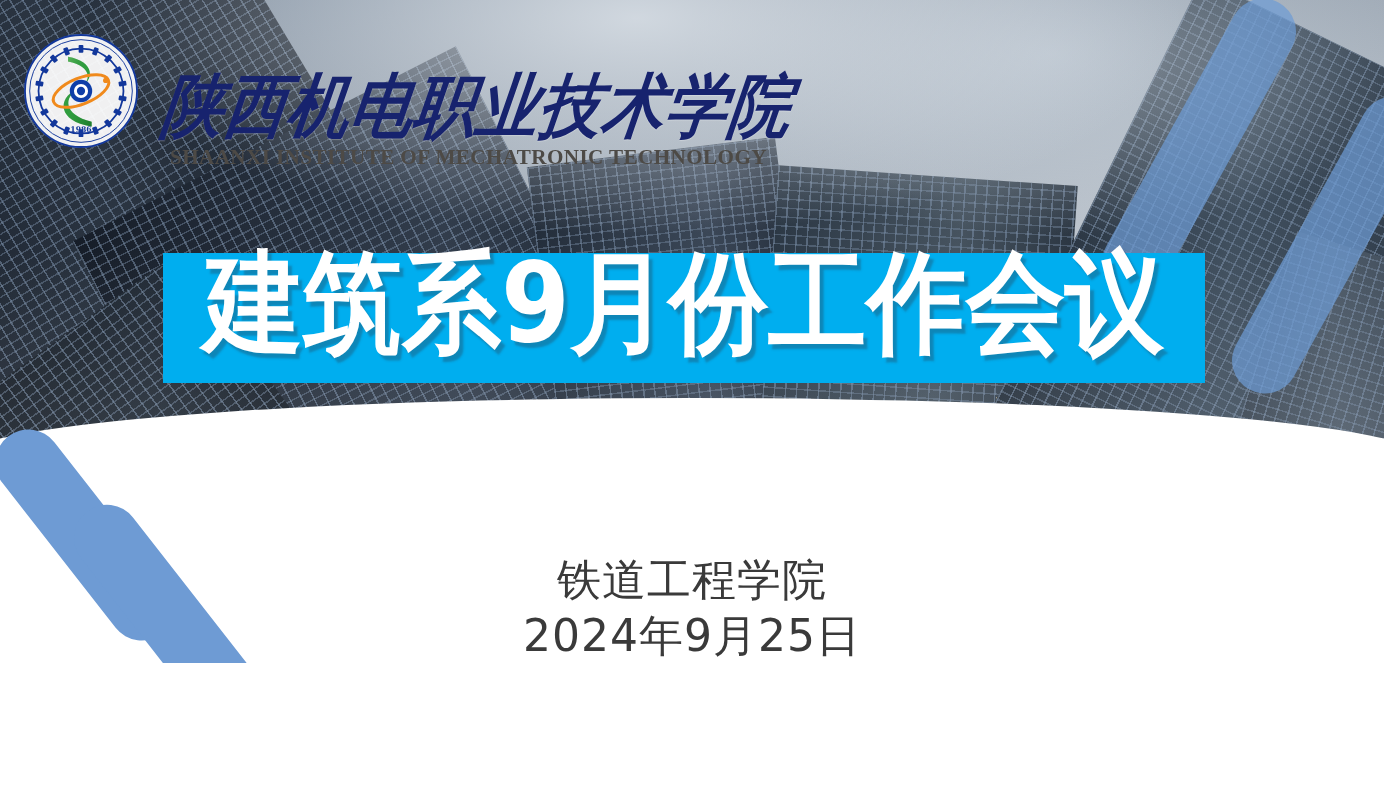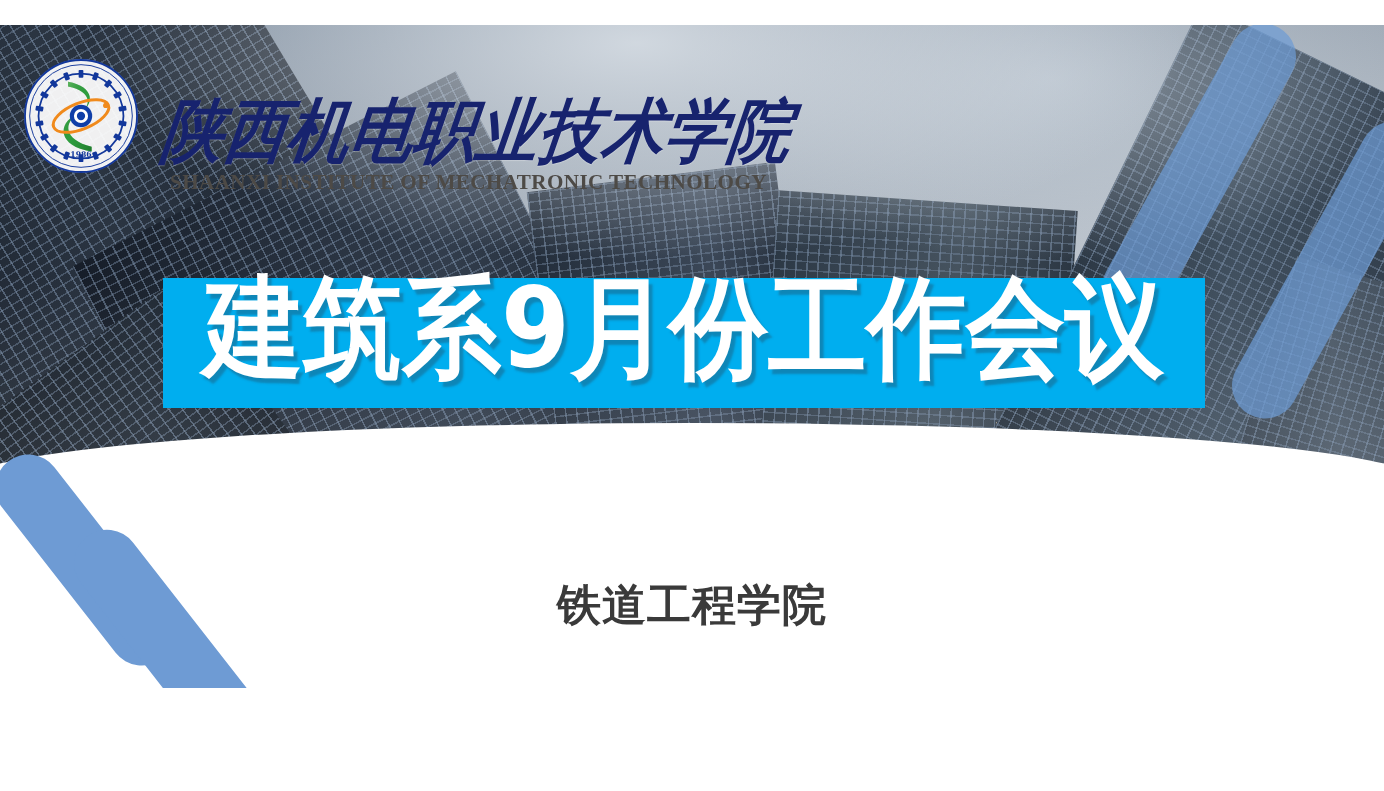--- a/index.html
+++ b/index.html
@@ -9,21 +9,20 @@
     -webkit-font-smoothing:antialiased;
   }
 
   
   #slide{
     position:relative;
     width:1384px;
     height:663px;
     overflow:hidden;
     background:#fca5a5;
-    margin-top:25px;
   }
 
   
   .hero{
     position:absolute;
     left:0; top:0;
     width:1384px;
     height:452px;
     overflow:hidden;
   }
@@ -169,21 +168,21 @@
     position:absolute;
     left:0; top:552px;
     width:1384px;
     text-align:center;
     color:#3a3a3a;
     font-family:"DejaVu Sans","Liberation Sans",sans-serif;
   }
   .subtitle-line{
     font-size:44px;
     line-height:1.28;
-    font-weight:700;
+    font-weight:400;
     letter-spacing:1px;
   }
 </style>
 </head>
 <body>
 
 <div id="slide">
 
   <div class="hero">
     <div class="hero-sky"></div>
@@ -263,15 +262,16 @@
 
     <div class="wordmark-en">SHAANXI INSTITUTE OF MECHATRONIC TECHNOLOGY</div>
   </div>
 
   <div class="title-banner">
     <span class="title-text">建筑系9月份工作会议</span>
   </div>
 
   <div class="subtitle">
     <div class="subtitle-line">铁道工程学院</div>
+    <div class="subtitle-line">2024年9月25日</div>
   </div>
 
 </div>
 
 </body></html>

